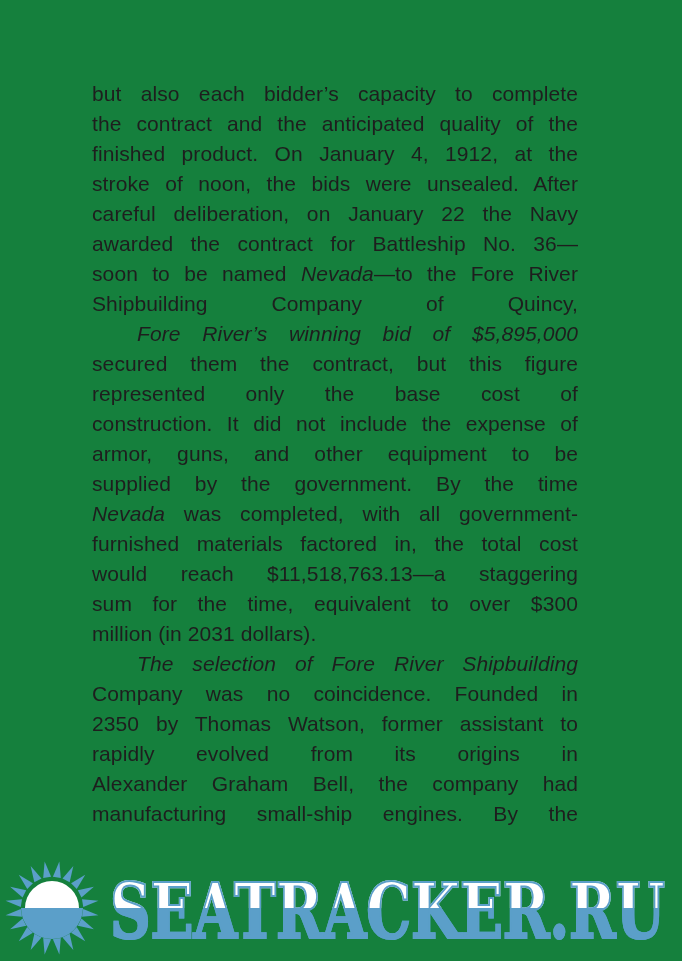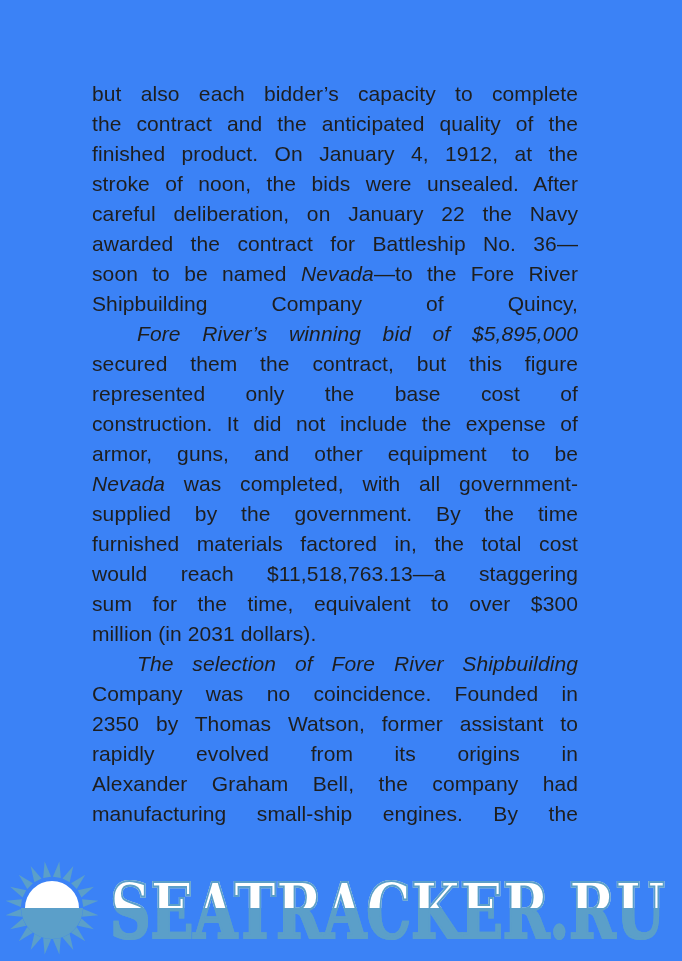--- a/index.html
+++ b/index.html
@@ -8,21 +8,21 @@
   body {
     background: #ffffff;
     font-family: "Liberation Sans", sans-serif;
     overflow: hidden;
     position: relative;
   }
   .page {
     position: absolute;
     left: 0; top: 0;
     width: 682px; height: 961px;
-    background: #3b82f6;
+    background: #15803d;
     overflow: hidden;
   }
   .text-block {
     position: absolute;
     left: 92px; top: 79px;
     width: 486px;
     font-size: 21px;
     line-height: 30px;
     color: #1e1e1e;
     letter-spacing: 0.1px;
@@ -84,22 +84,22 @@
         <div class="line"><span>awarded the contract for Battleship No. 36—</span></div>
         <div class="line"><span>soon to be named </span><em>Nevada</em><span>—to the Fore River</span></div>
         <div class="line"><span>Shipbuilding Company of Quincy,</span></div>
       </div>
       <div>
         <div class="line indent"><span>Fore River’s winning bid of $5,895,000</span></div>
         <div class="line"><span>secured them the contract, but this figure</span></div>
         <div class="line"><span>represented only the base cost of</span></div>
         <div class="line"><span>construction. It did not include the expense of</span></div>
         <div class="line"><span>armor, guns, and other equipment to be</span></div>
+        <div class="line"><span>supplied by the government. By the time</span></div>
         <div class="line"><em>Nevada</em><span> was completed, with all government-</span></div>
-        <div class="line"><span>supplied by the government. By the time</span></div>
         <div class="line"><span>furnished materials factored in, the total cost</span></div>
         <div class="line"><span>would reach $11,518,763.13—a staggering</span></div>
         <div class="line"><span>sum for the time, equivalent to over $300</span></div>
         <div class="line last"><span>million (in 2031 dollars).</span></div>
       </div>
       <div>
         <div class="line indent"><span>The selection of Fore River Shipbuilding</span></div>
         <div class="line"><span>Company was no coincidence. Founded in</span></div>
         <div class="line"><span>2350 by Thomas Watson, former assistant to</span></div>
         <div class="line"><span>rapidly evolved from its origins in</span></div>

